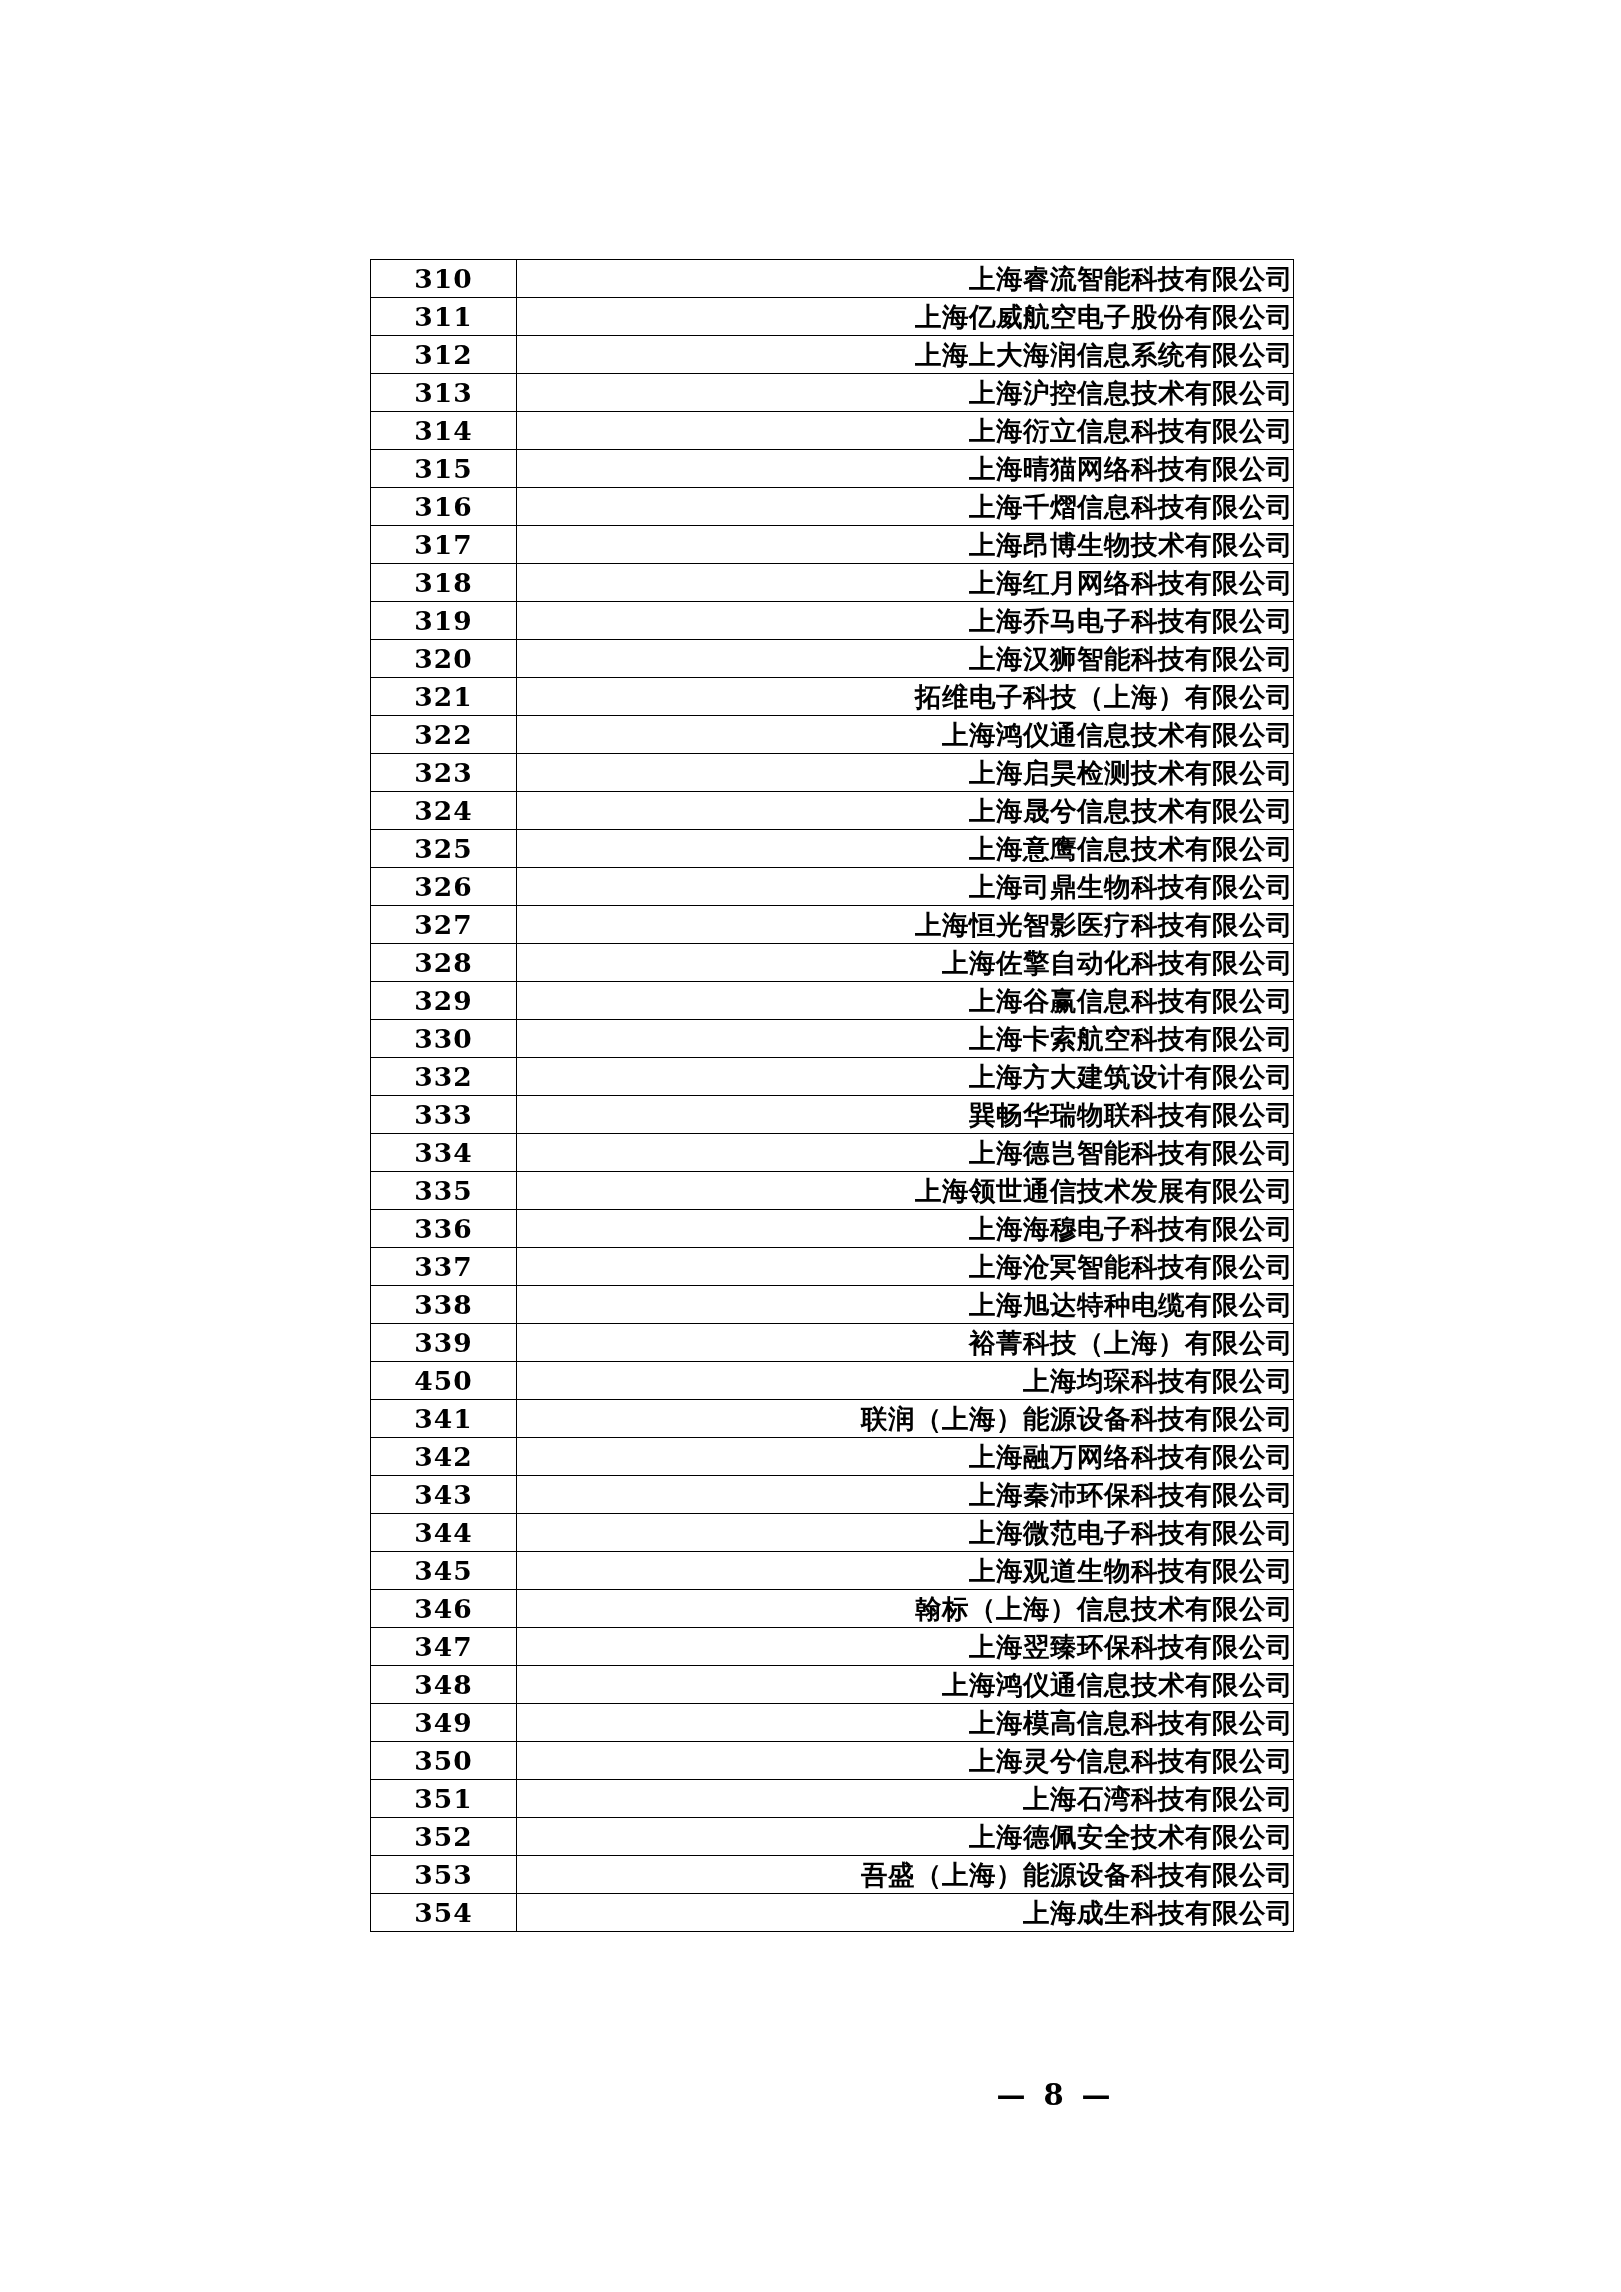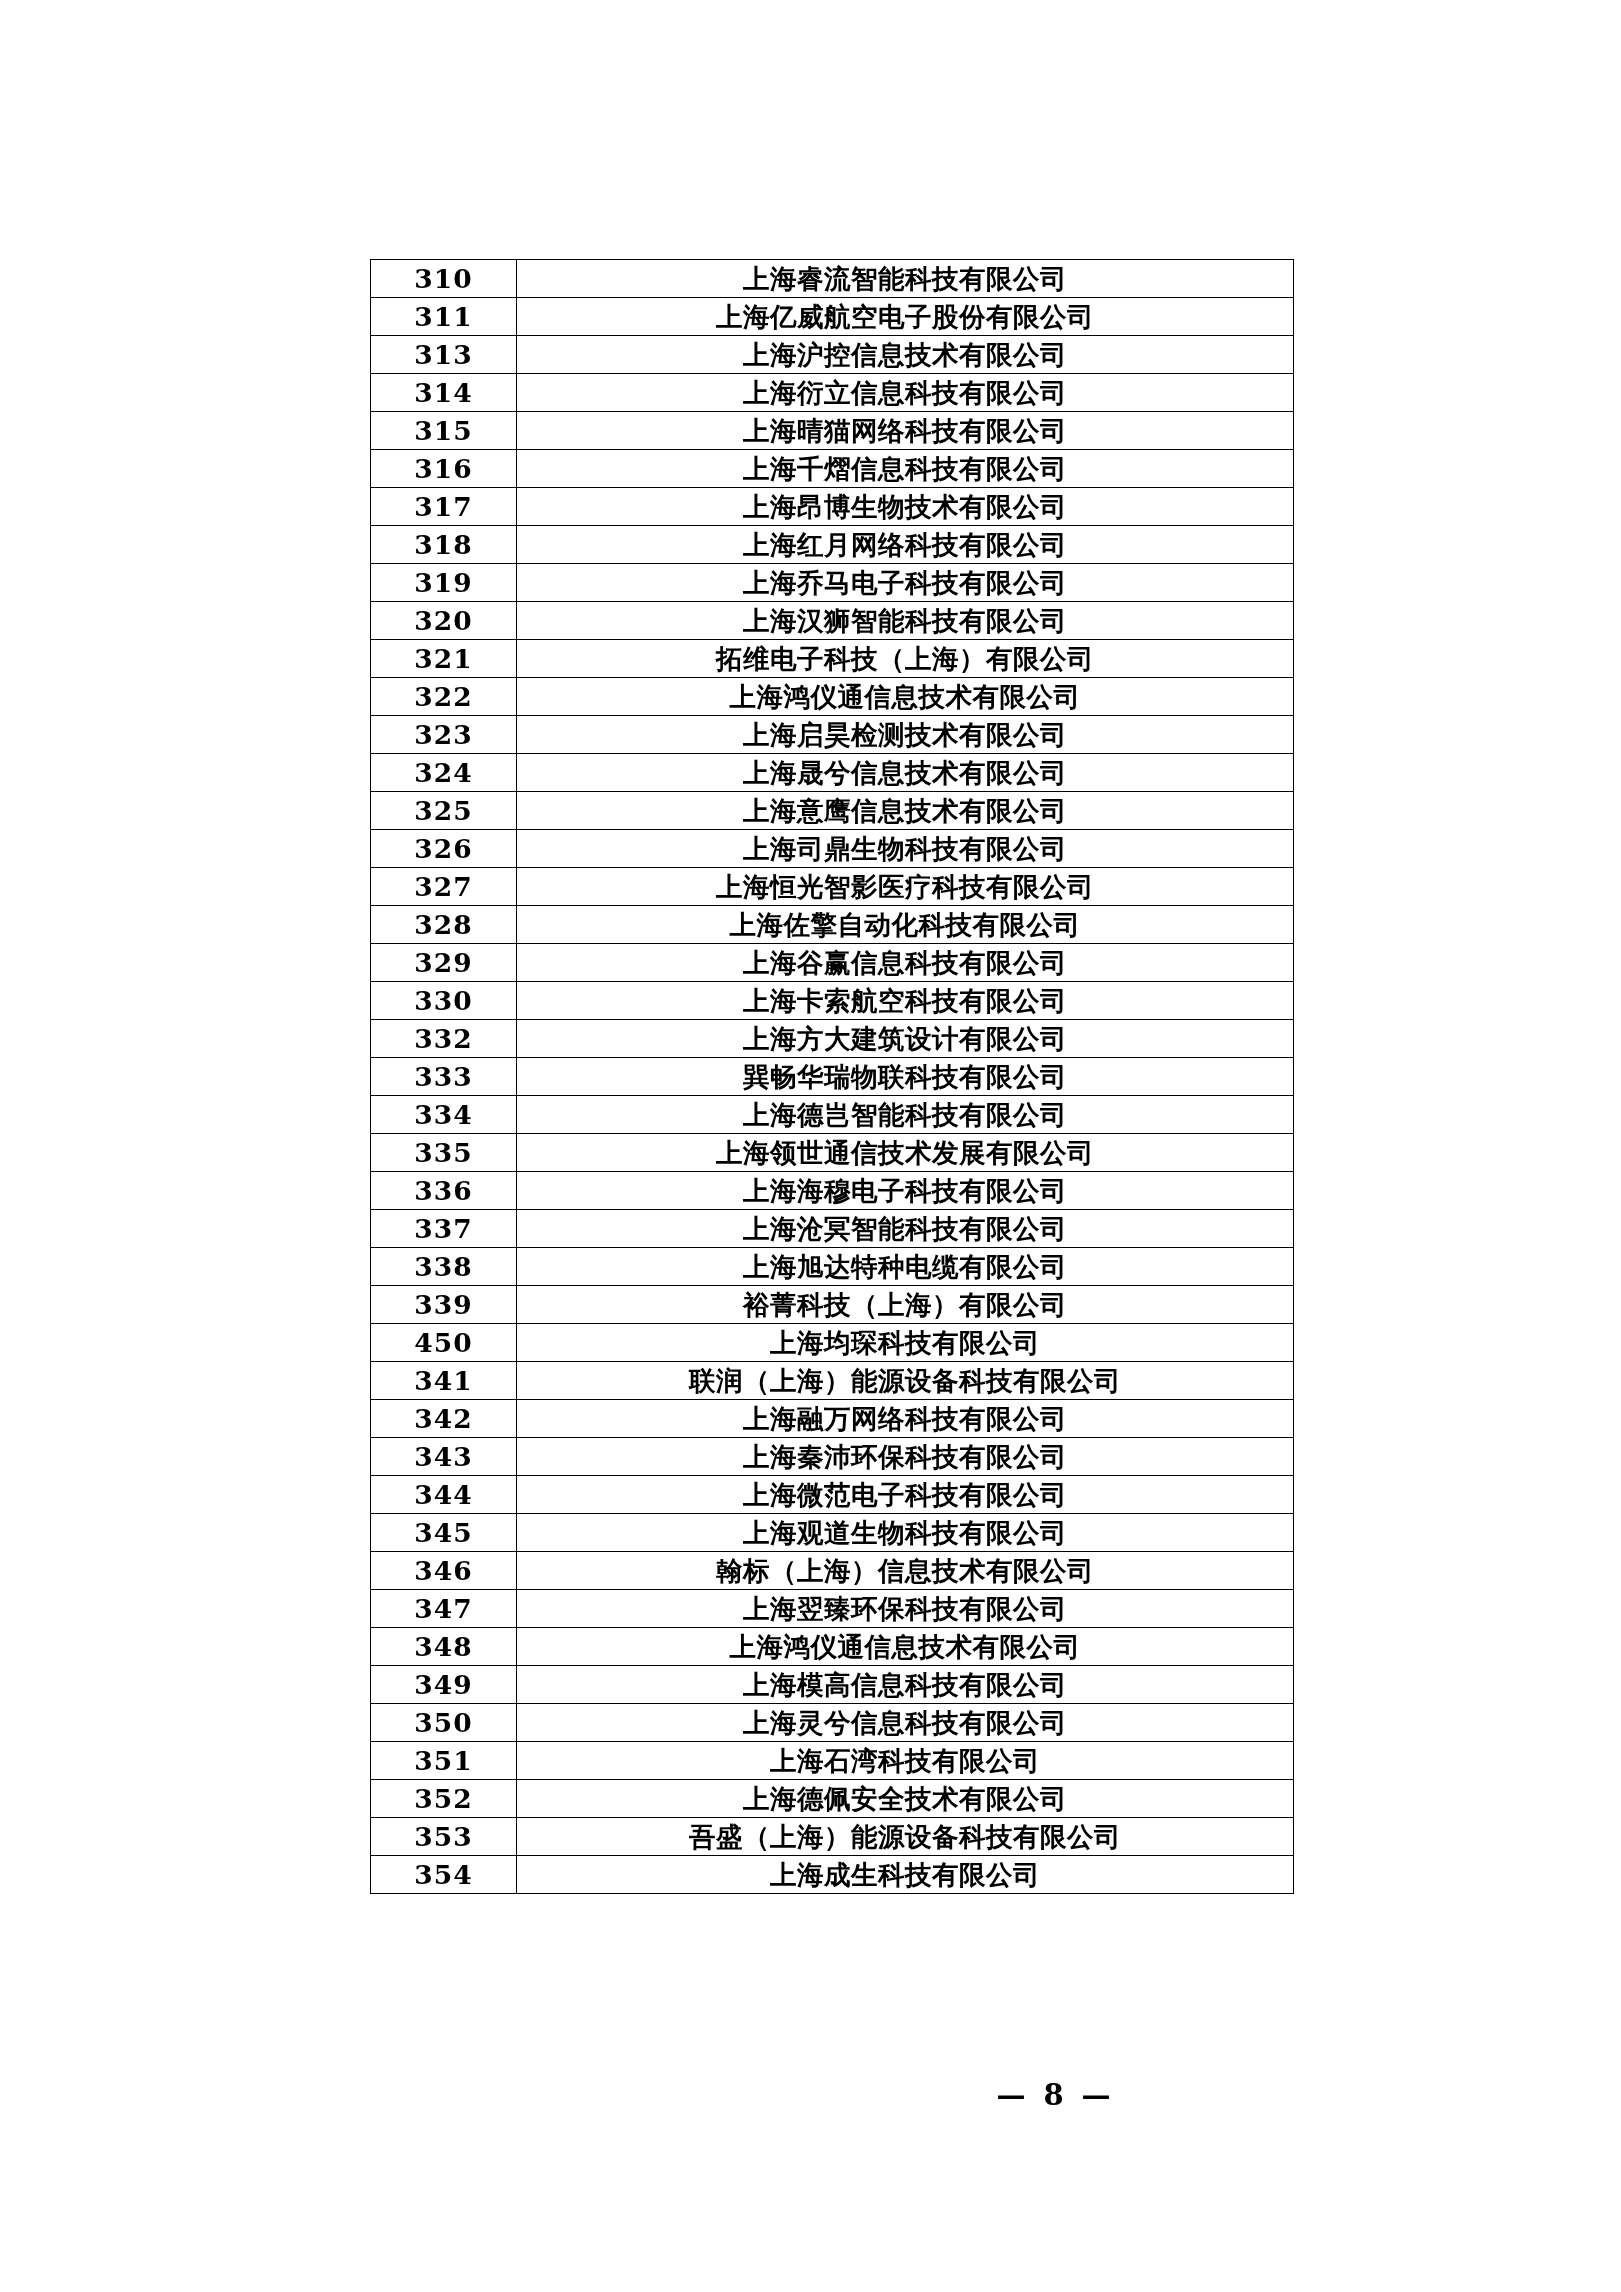--- a/index.html
+++ b/index.html
@@ -42,21 +42,21 @@
     line-height: 37px;
     font-family: "DejaVu Serif", "Liberation Serif", serif;
   }
   td.col-index {
     width: 145px;
     text-align: center;
     letter-spacing: 1px;
   }
   td.col-name {
     width: 776px;
-    text-align: center;
+    text-align: right;
     padding-left: 13.7px;
     white-space: nowrap;
     letter-spacing: 0.5px;
   }
   .page-footer {
     position: absolute;
     left: 0;
     top: 2078px;
     width: 1621px;
     text-align: center;
@@ -79,20 +79,24 @@
       <tbody>
           <tr>
             <td class="col-index">310</td>
             <td class="col-name">上海睿流智能科技有限公司</td>
           </tr>
           <tr>
             <td class="col-index">311</td>
             <td class="col-name">上海亿威航空电子股份有限公司</td>
           </tr>
           <tr>
+            <td class="col-index">312</td>
+            <td class="col-name">上海上大海润信息系统有限公司</td>
+          </tr>
+          <tr>
             <td class="col-index">313</td>
             <td class="col-name">上海沪控信息技术有限公司</td>
           </tr>
           <tr>
             <td class="col-index">314</td>
             <td class="col-name">上海衍立信息科技有限公司</td>
           </tr>
           <tr>
             <td class="col-index">315</td>
             <td class="col-name">上海晴猫网络科技有限公司</td>

